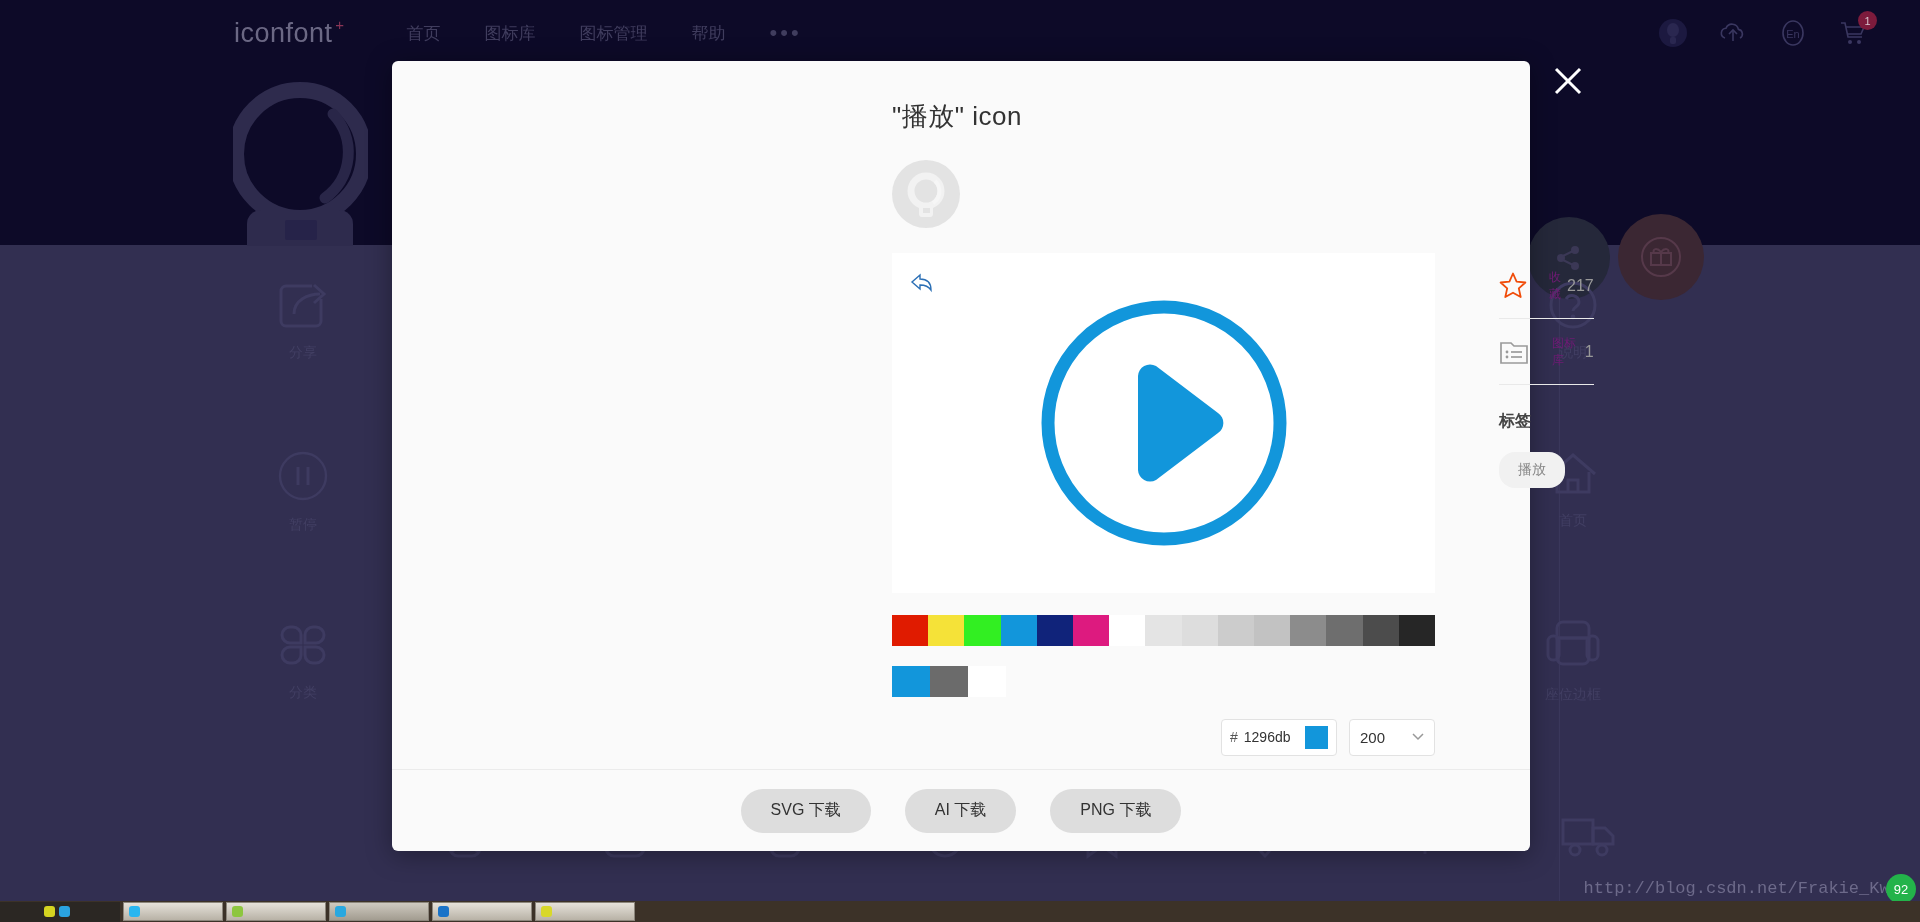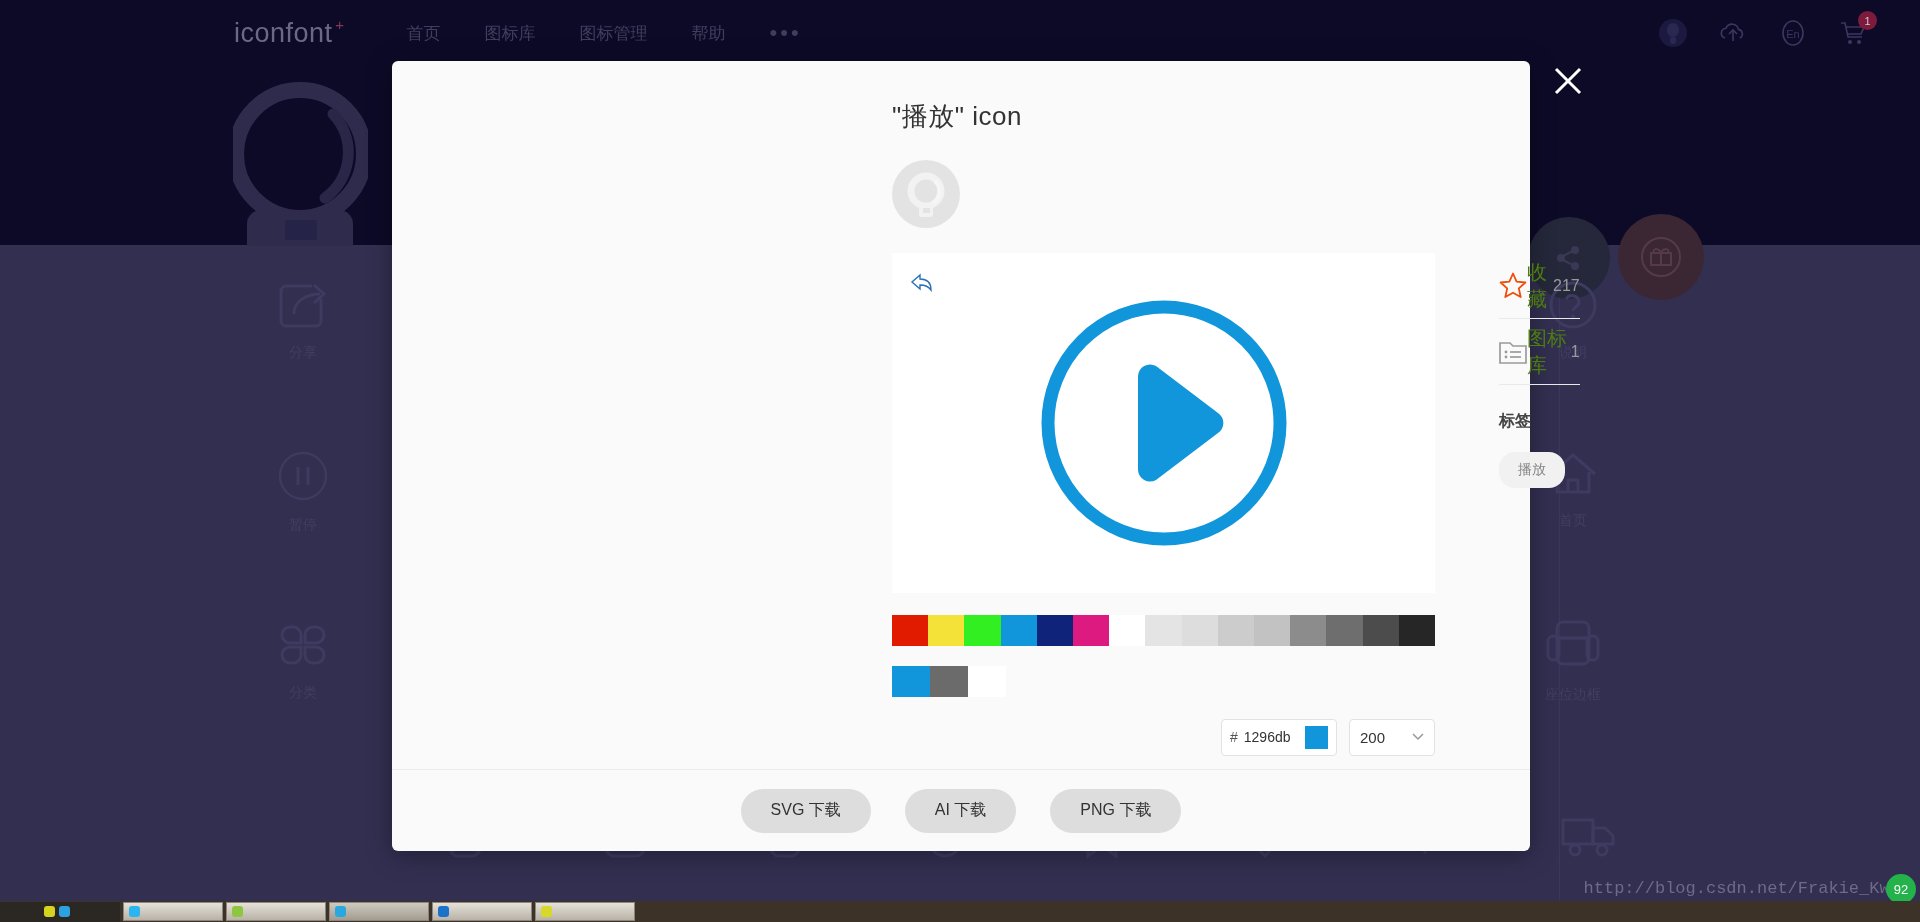--- a/index.html
+++ b/index.html
@@ -93,21 +93,21 @@
   .hexbox .val{ color:#333; font-size:14px; }
   .hexchip{ width:23px; height:23px; margin-left:auto; }
   .sizebox{ margin-left:12px; width:86px; height:37px; background:#fff; border:1px solid #e2e2e2;
      border-radius:4px; display:flex; align-items:center; padding:0 10px; }
   .sizebox .sv{ color:#333; font-size:15px; }
   .sizebox .cv{ margin-left:auto; color:#999; font-size:12px; }
 
   .side{ width:320px; margin-left:64px; }
   .side-row{ display:flex; align-items:center; height:66px; border-bottom:1px solid #e9e9e9; }
   .side-row .ic{ width:34px; display:flex; justify-content:center; }
-  .side-row .nm{ color:#4d7c0f; font-size:20px; }
+  .side-row .nm{ margin-left:22px; color:#701a75; font-size:12px; }
   .side-row .ct{ margin-left:auto; color:#999; font-size:16px; }
   .side-tagtitle{ margin-top:26px; color:#444; font-size:16px; font-weight:bold; }
   .tagchip{ display:inline-block; margin-top:20px; padding:9px 19px; background:#f1f1f1;
      border-radius:16px; color:#888; font-size:14px; }
 
   .m-foot{ margin-top:auto; height:82px; border-top:1px solid #ebebeb;
      display:flex; align-items:center; justify-content:center; gap:34px; }
   .dlbtn{ padding:0 30px; height:44px; border-radius:22px; background:#ddd; color:#333;
      font-size:16px; display:flex; align-items:center; justify-content:center; cursor:pointer; border:none;
      font-family:"Liberation Sans",sans-serif; }

